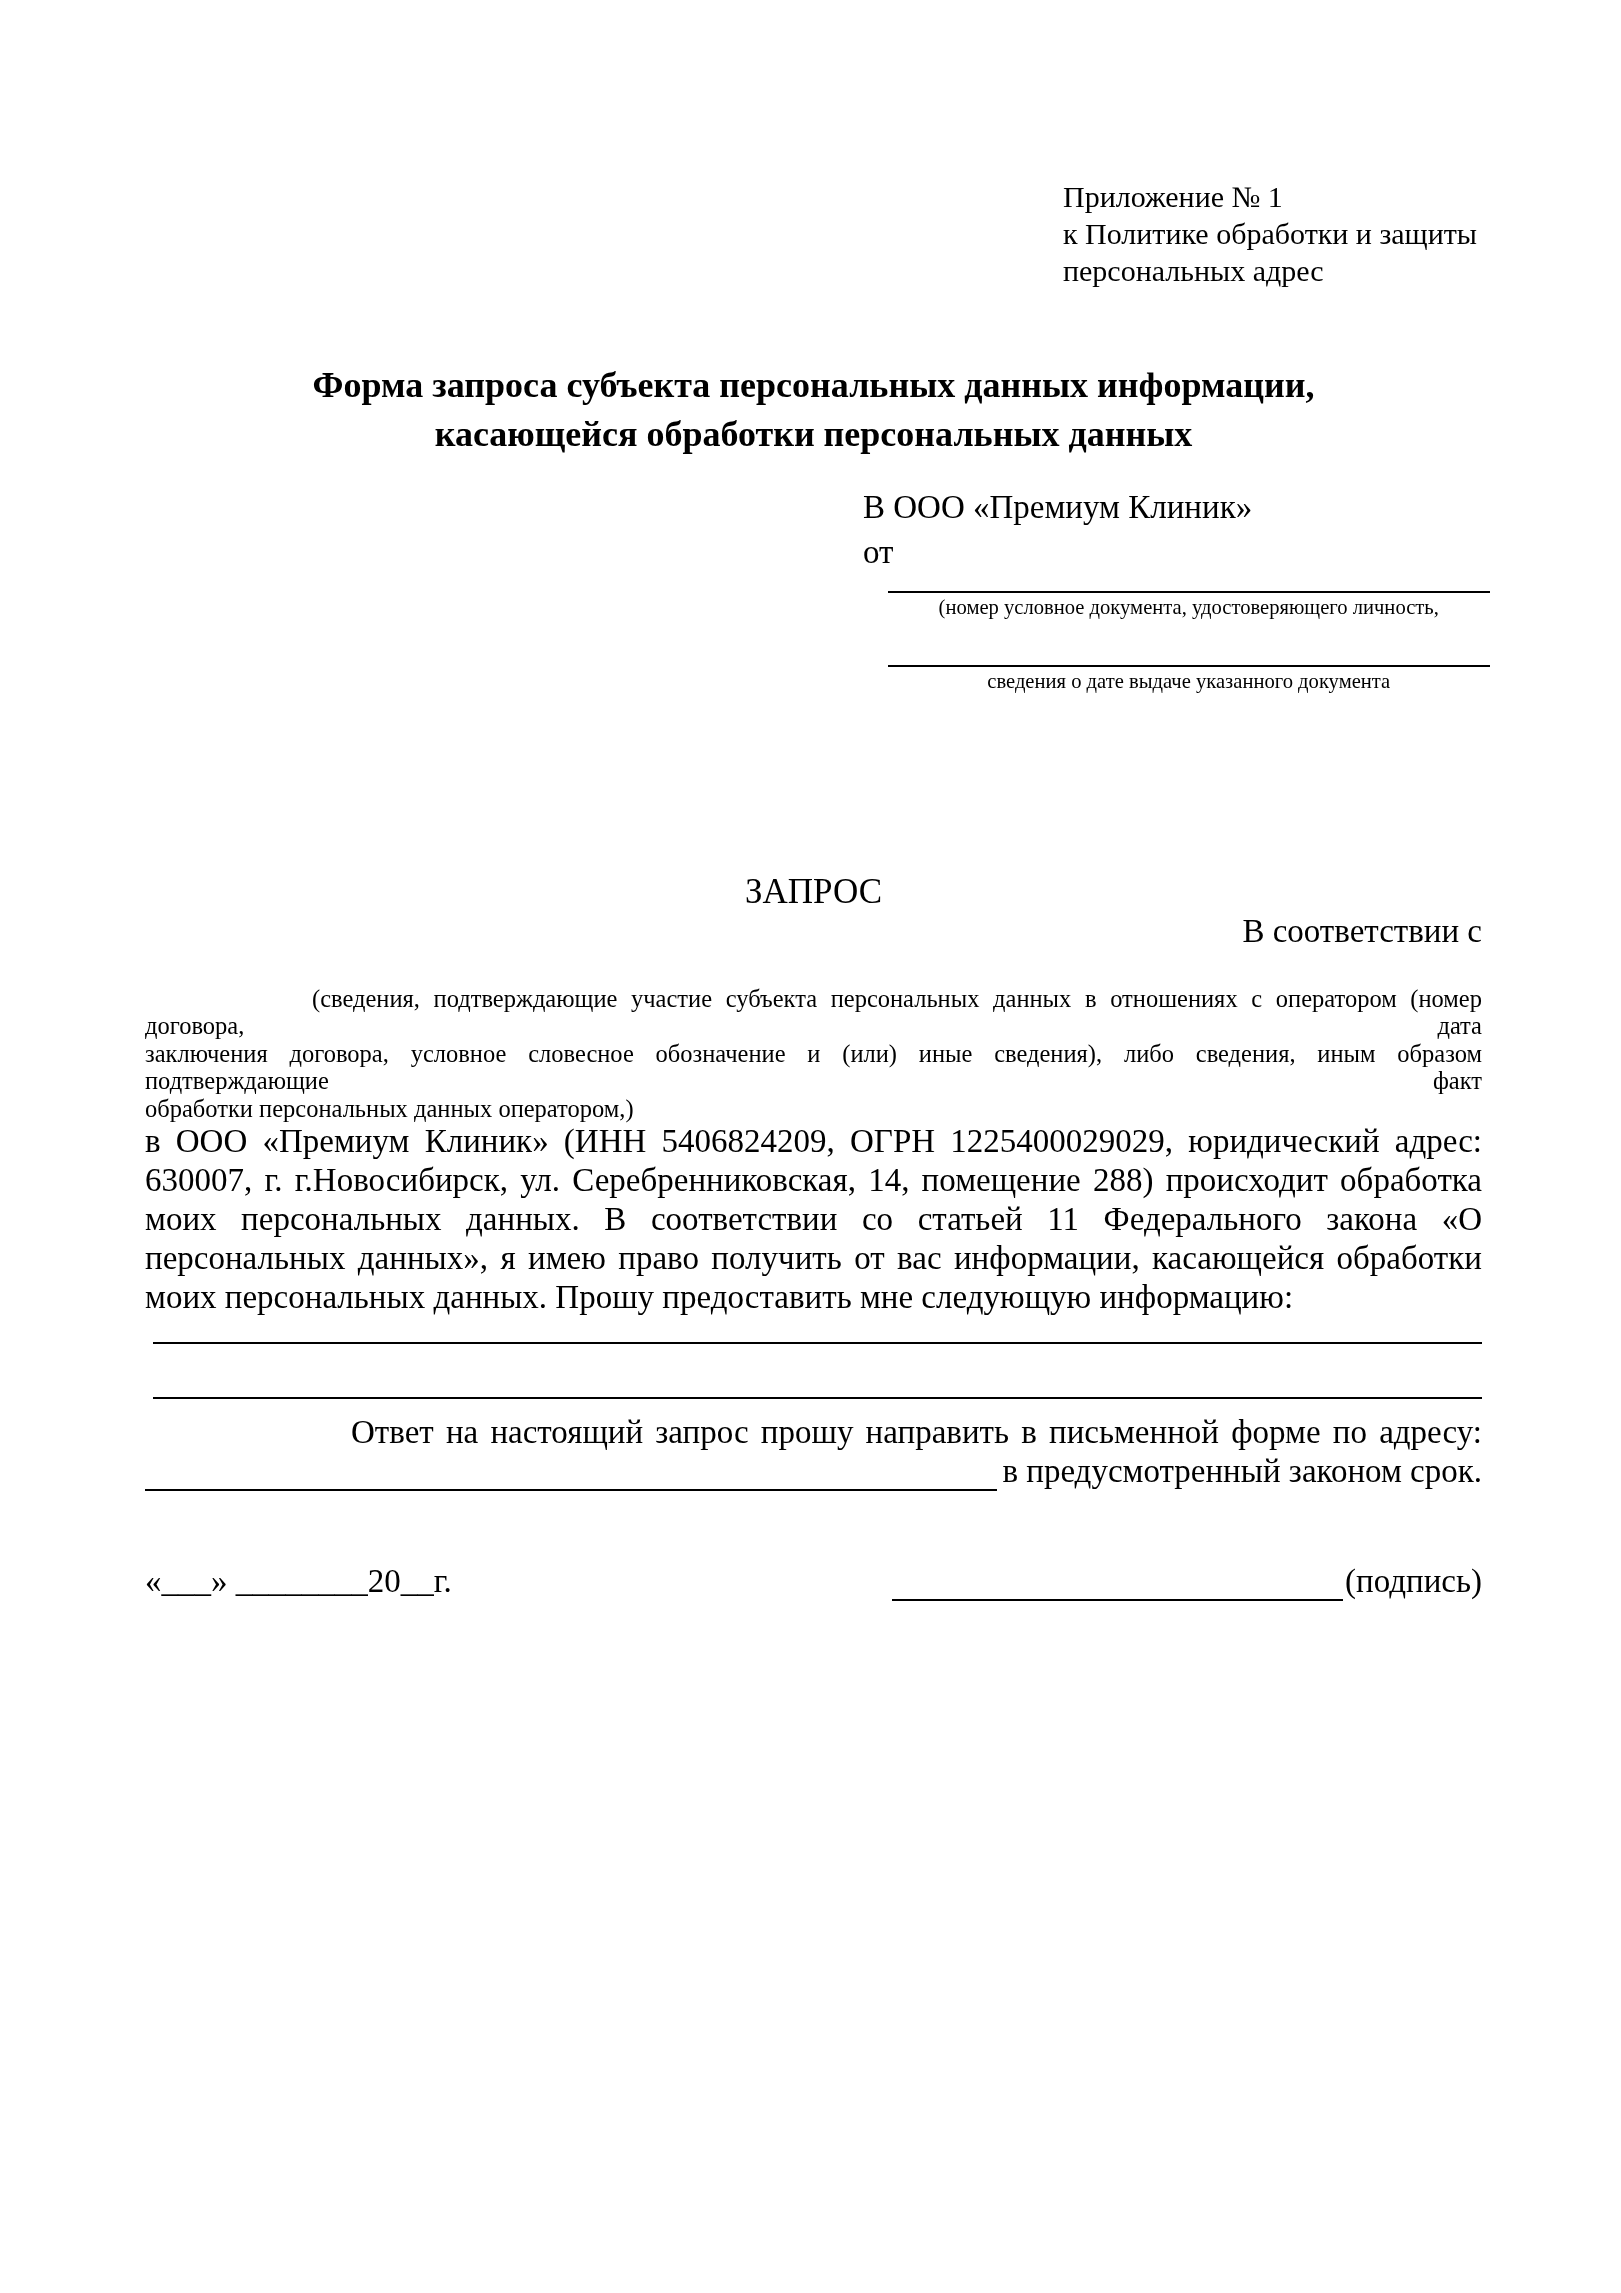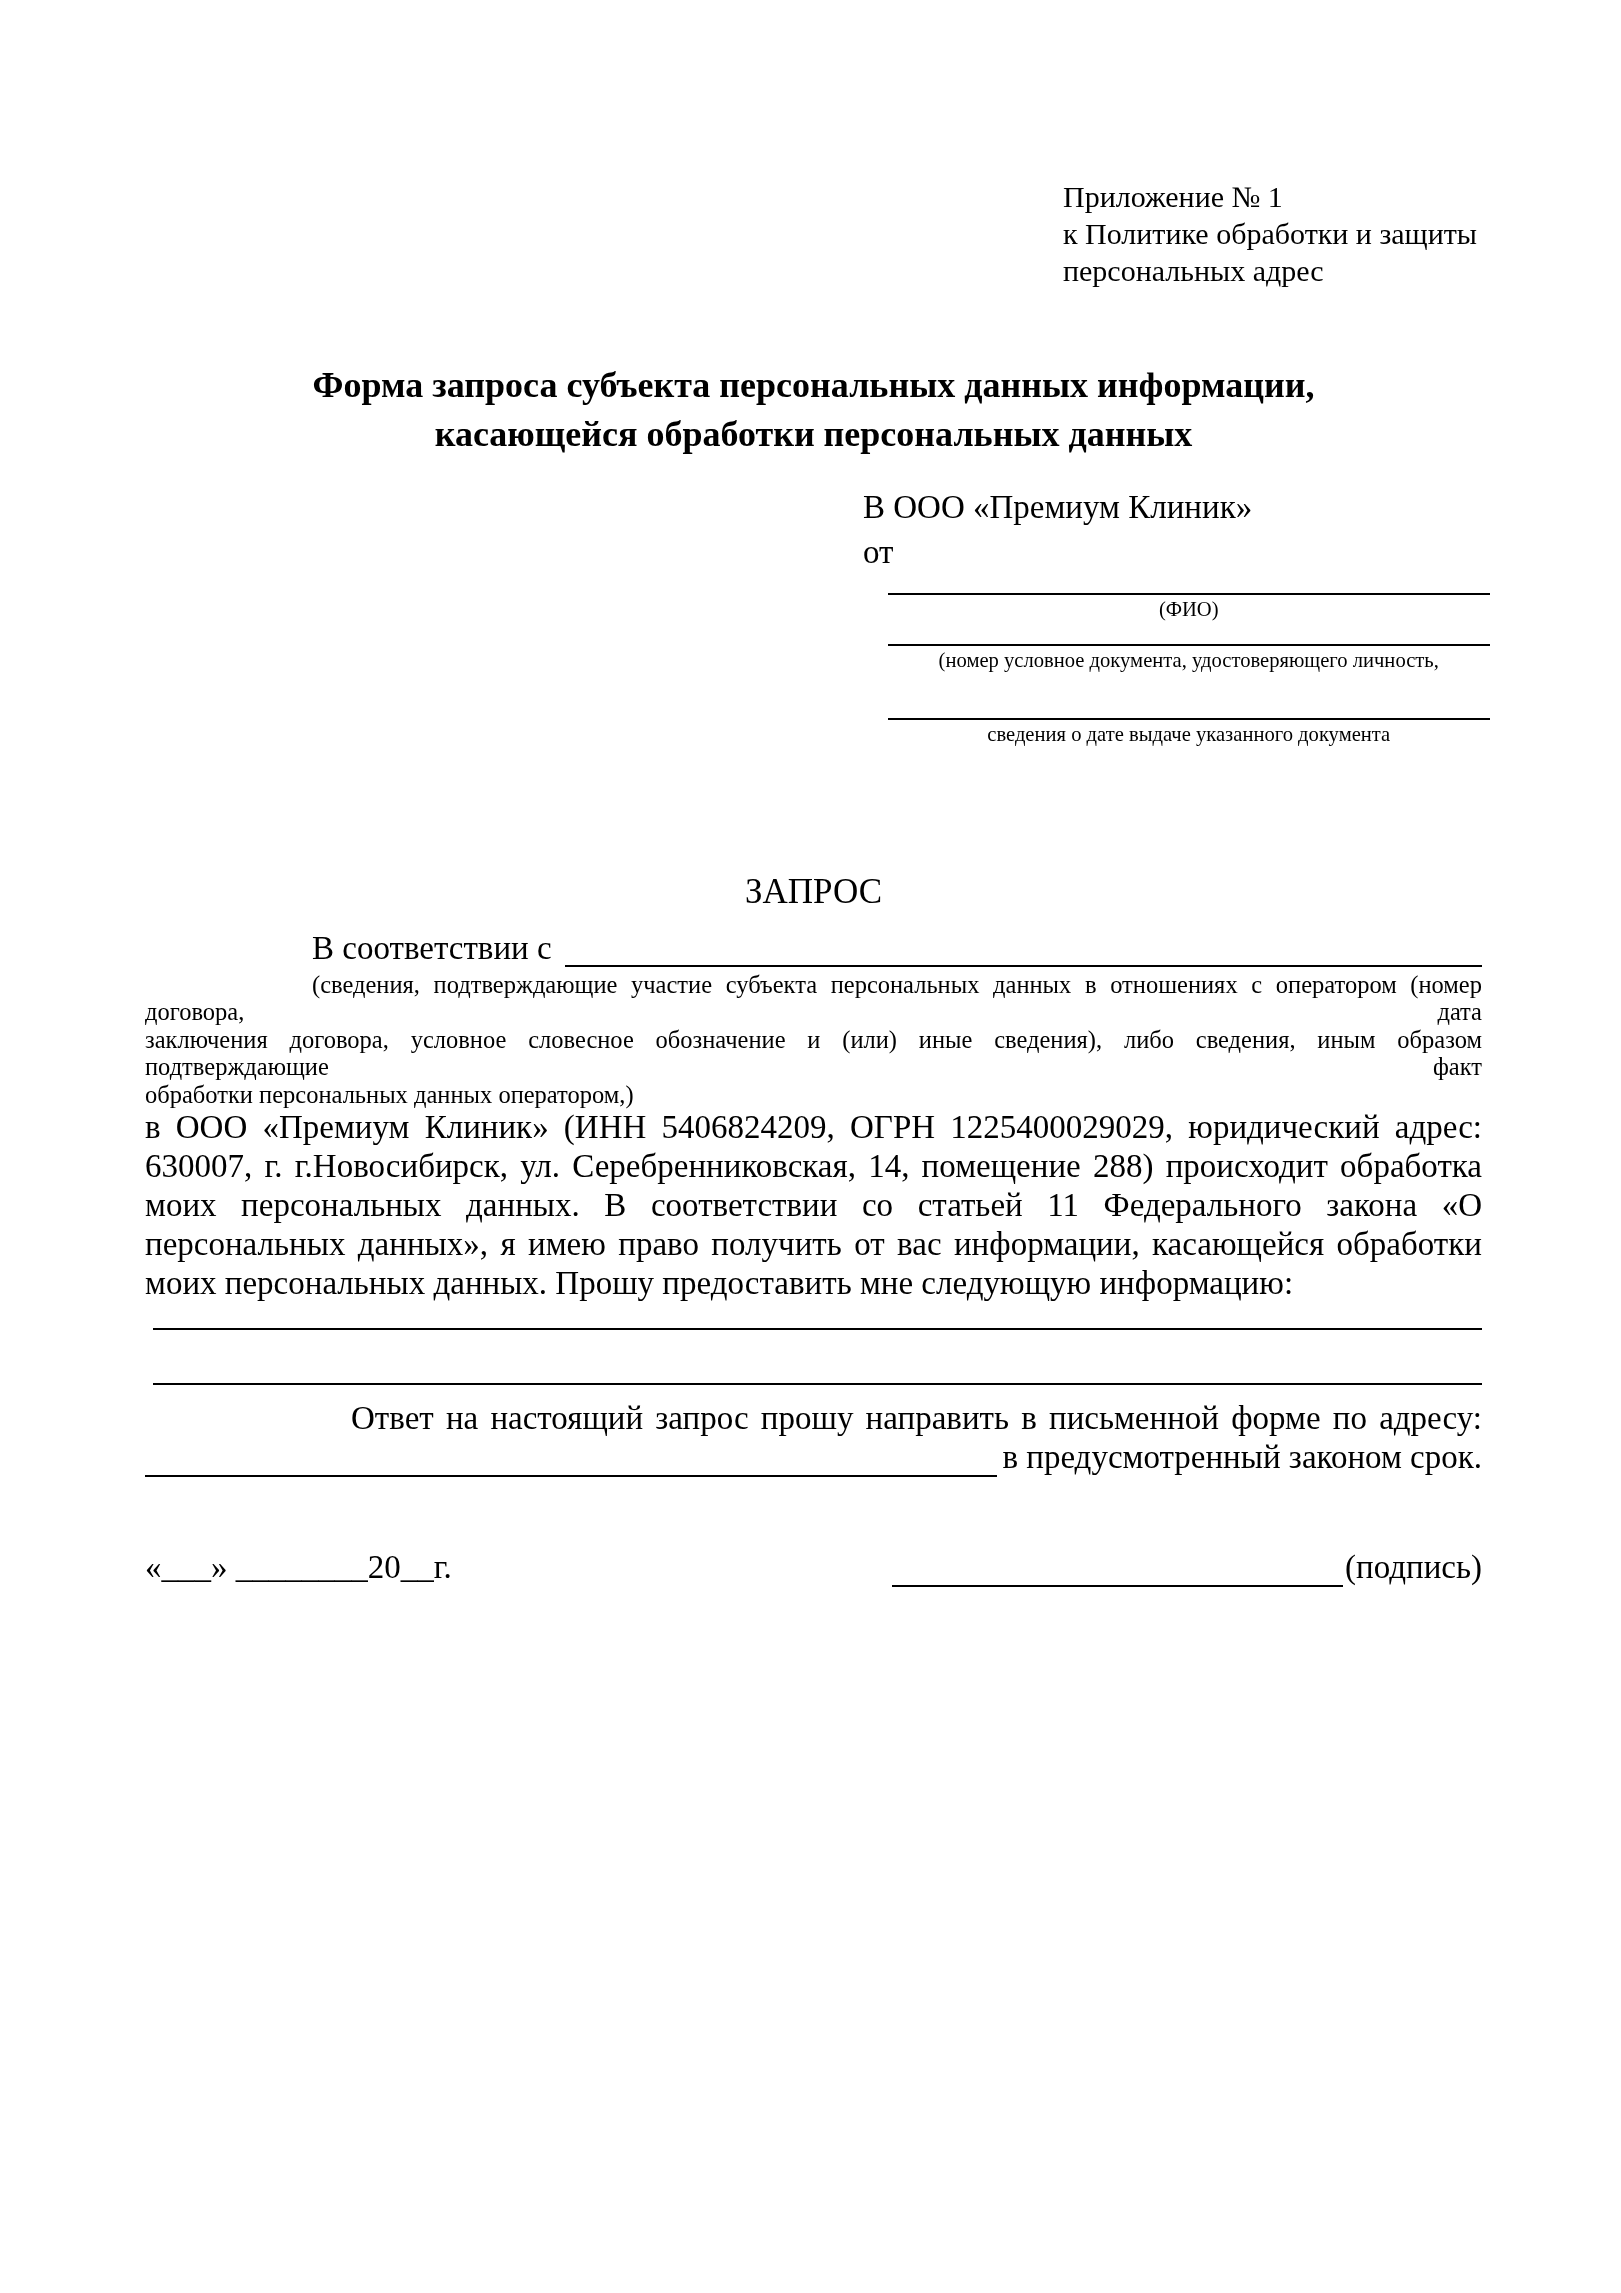--- a/index.html
+++ b/index.html
@@ -61,21 +61,21 @@
   
   .main {
     position: absolute;
     left: 145px;
     top: 855px;
     width: 1337px;
     font-size: 33px;
   }
   .heading { text-align: center; font-size: 35px; line-height: 33px; margin-top: 20px; }
 
-  .intro { display: flex; align-items: flex-end; margin-top: 22px; }
+  .intro { display: flex; align-items: flex-end; margin-top: 5px; flex-direction: column; }
   .intro-label { padding-left: 167px; white-space: nowrap; line-height: 37px; }
   .intro-fill { flex: 1 1 auto; border-bottom: 2.9px solid #000; height: 29px; margin-left: 13.7px; }
 
   .note { font-size: 24.5px; line-height: 27.4px; margin-top: 3.9px; }
   .jl { text-align: justify; text-align-last: justify; }
   .note .l1 { text-indent: 167px; }
 
   .body-par { margin-top: 0; line-height: 39px; }
 
   .blank-line { border-bottom: 2.9px solid #000; margin-left: 7.8px; height: 0; }
@@ -107,24 +107,20 @@
 
   <div class="title">
     <div>Форма запроса субъекта персональных данных информации,</div>
     <div>касающейся обработки персональных данных</div>
   </div>
 
   <div class="addressee">
     <div class="addr-to">В ООО «Премиум Клиник»</div>
     <div class="addr-from">от</div>
 
-    <div class="field f1">
-      <div class="line"></div>
-      <div class="caption">(ФИО)</div>
-    </div>
 
     <div class="field f2">
       <div class="line"></div>
       <div class="caption">(номер условное документа, удостоверяющего личность,</div>
     </div>
 
     <div class="field f3">
       <div class="line"></div>
       <div class="caption">сведения о дате выдаче указанного документа</div>
     </div>

